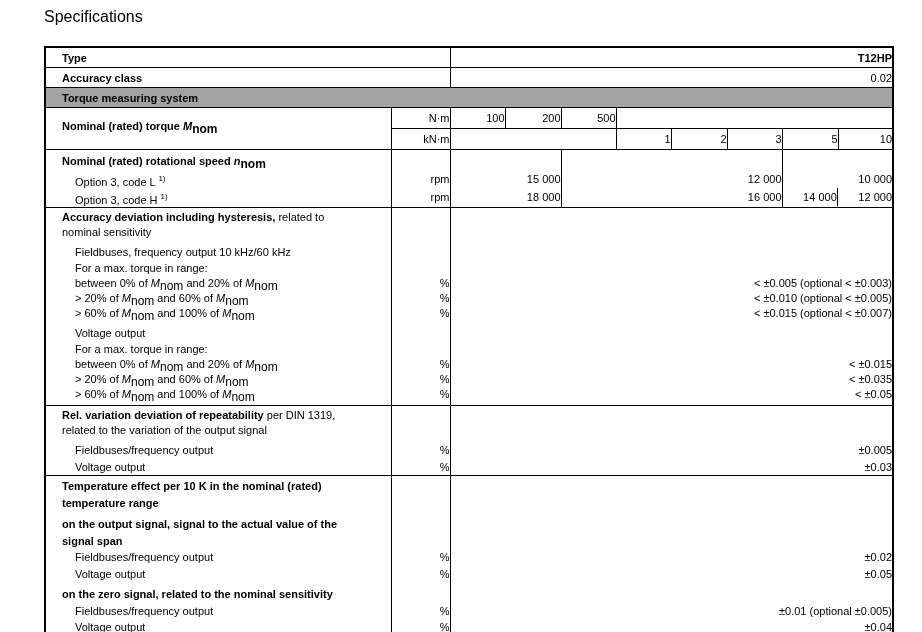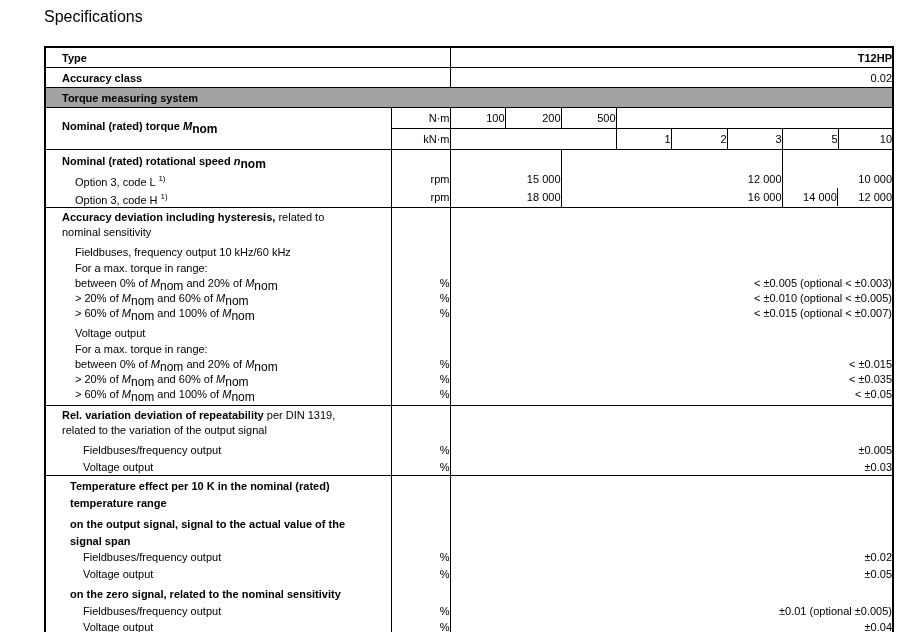--- a/index.html
+++ b/index.html
@@ -11,21 +11,21 @@
   td{border:1px solid #000;padding:0;vertical-align:top;overflow:hidden;}
   .b{font-weight:bold;}
   .it{font-style:italic;}
   sub{font-size:12px;}
   sup{font-size:8px;}
   .vm{vertical-align:middle;}
   .ctr{text-align:right;}
   .lblpad{padding-left:16px;padding-right:2px;}
   .stack{padding-top:2px;}
   .ln{height:15.2px;line-height:15.2px;white-space:nowrap;}
-  .ln16{height:16.5px;line-height:16.5px;white-space:nowrap;margin-left:8px;}
+  .ln16{height:16.5px;line-height:16.5px;white-space:nowrap;}
   .ln18{height:18px;line-height:18px;white-space:nowrap;}
   .g4{height:4px;}
   .g5{height:5px;}
   .ind{padding-left:13px;}
   .gray{background:#a3a3a3;font-weight:bold;}
   .split{display:flex;}
   .split>div{flex:1;}
   .split>div+div{border-left:1px solid #000;}
 </style>
 </head>

